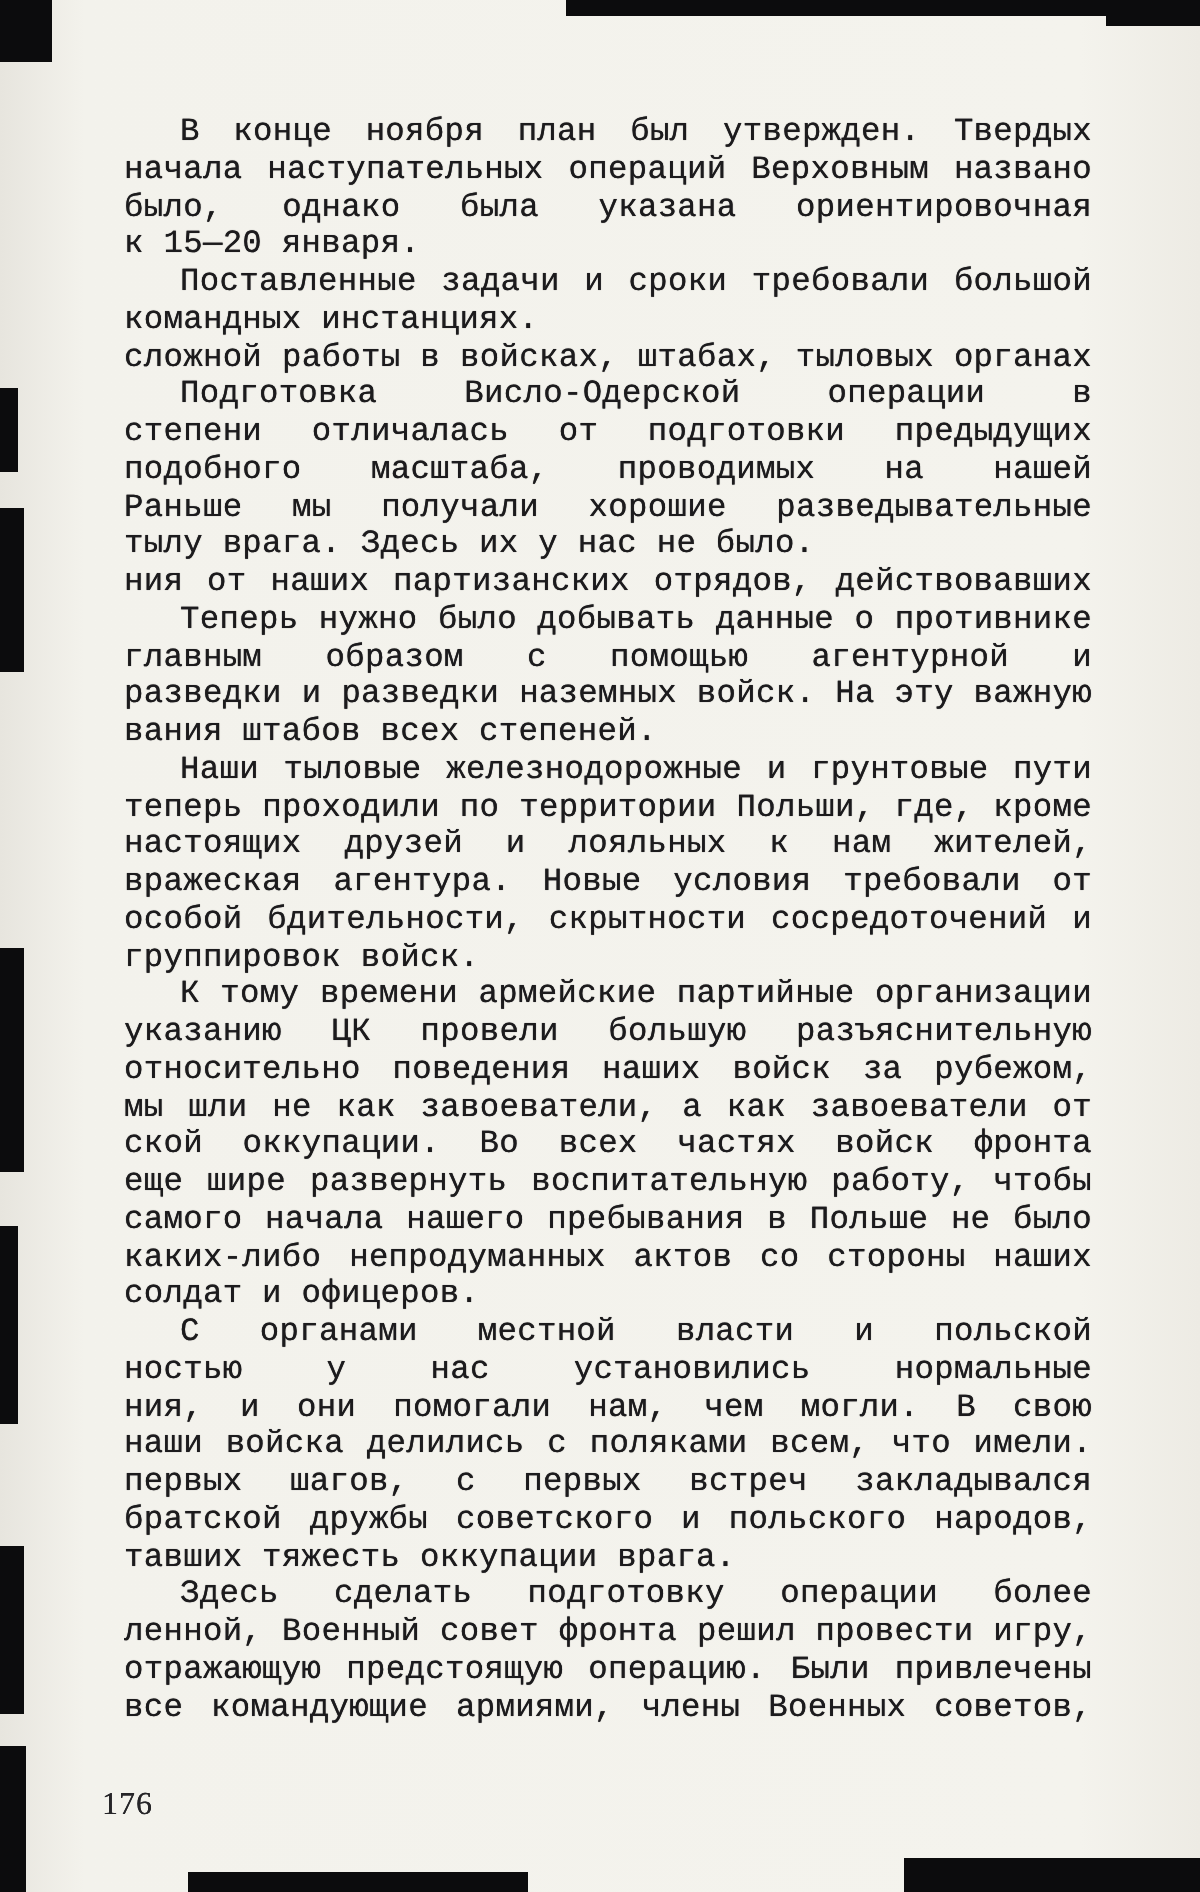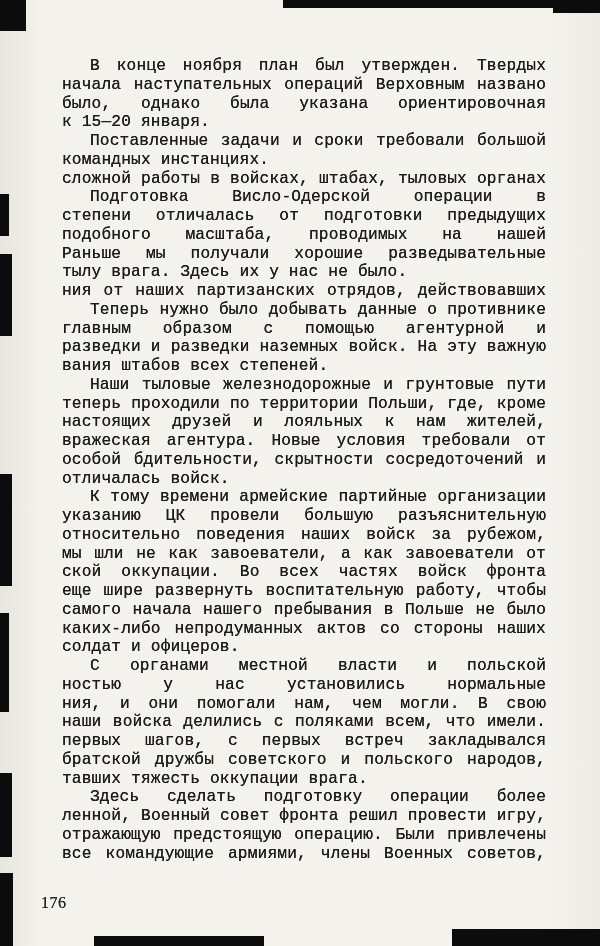--- a/index.html
+++ b/index.html
@@ -37,21 +37,21 @@
     overflow: hidden;
   }
   .line.indent {
     text-indent: 28px;
   }
   .line.para-end {
     text-align-last: left;
   }
   .page-number {
     position: absolute;
-    left: 41px;
+    left: 51px;
     top: 894px;
     font-size: 16px;
     color: #262528;
     letter-spacing: 0.5px;
     text-shadow: 0 0 0.3px currentColor;
   }
   .scan-mark {
     position: absolute;
     background: #0c0c0d;
   }
@@ -91,21 +91,21 @@
       <div class="line">ния от наших партизанских отрядов, действовавших в</div>
       <div class="line indent">Теперь нужно было добывать данные о противнике</div>
       <div class="line">главным образом с помощью агентурной и авиационной</div>
       <div class="line">разведки и разведки наземных войск. На эту важную</div>
       <div class="line para-end">вания штабов всех степеней.</div>
       <div class="line indent">Наши тыловые железнодорожные и грунтовые пути</div>
       <div class="line">теперь проходили по территории Польши, где, кроме</div>
       <div class="line">настоящих друзей и лояльных к нам жителей, имелась и</div>
       <div class="line">вражеская агентура. Новые условия требовали от нас</div>
       <div class="line">особой бдительности, скрытности сосредоточений и пере-</div>
-      <div class="line para-end">отличалась войск.</div>
+      <div class="line para-end">группировок войск.</div>
       <div class="line indent">К тому времени армейские партийные организации по</div>
       <div class="line">указанию ЦК провели большую разъяснительную работу</div>
       <div class="line">относительно поведения наших войск за рубежом, куда</div>
       <div class="line">мы шли не как завоеватели, а как завоеватели от враже-</div>
       <div class="line">ской оккупации. Во всех частях войск фронта надлежало</div>
       <div class="line">еще шире развернуть воспитательную работу, чтобы с</div>
       <div class="line">самого начала нашего пребывания в Польше не было</div>
       <div class="line">каких-либо непродуманных актов со стороны наших</div>
       <div class="line para-end">солдат и офицеров.</div>
       <div class="line indent">С органами местной власти и польской обществен-</div>

